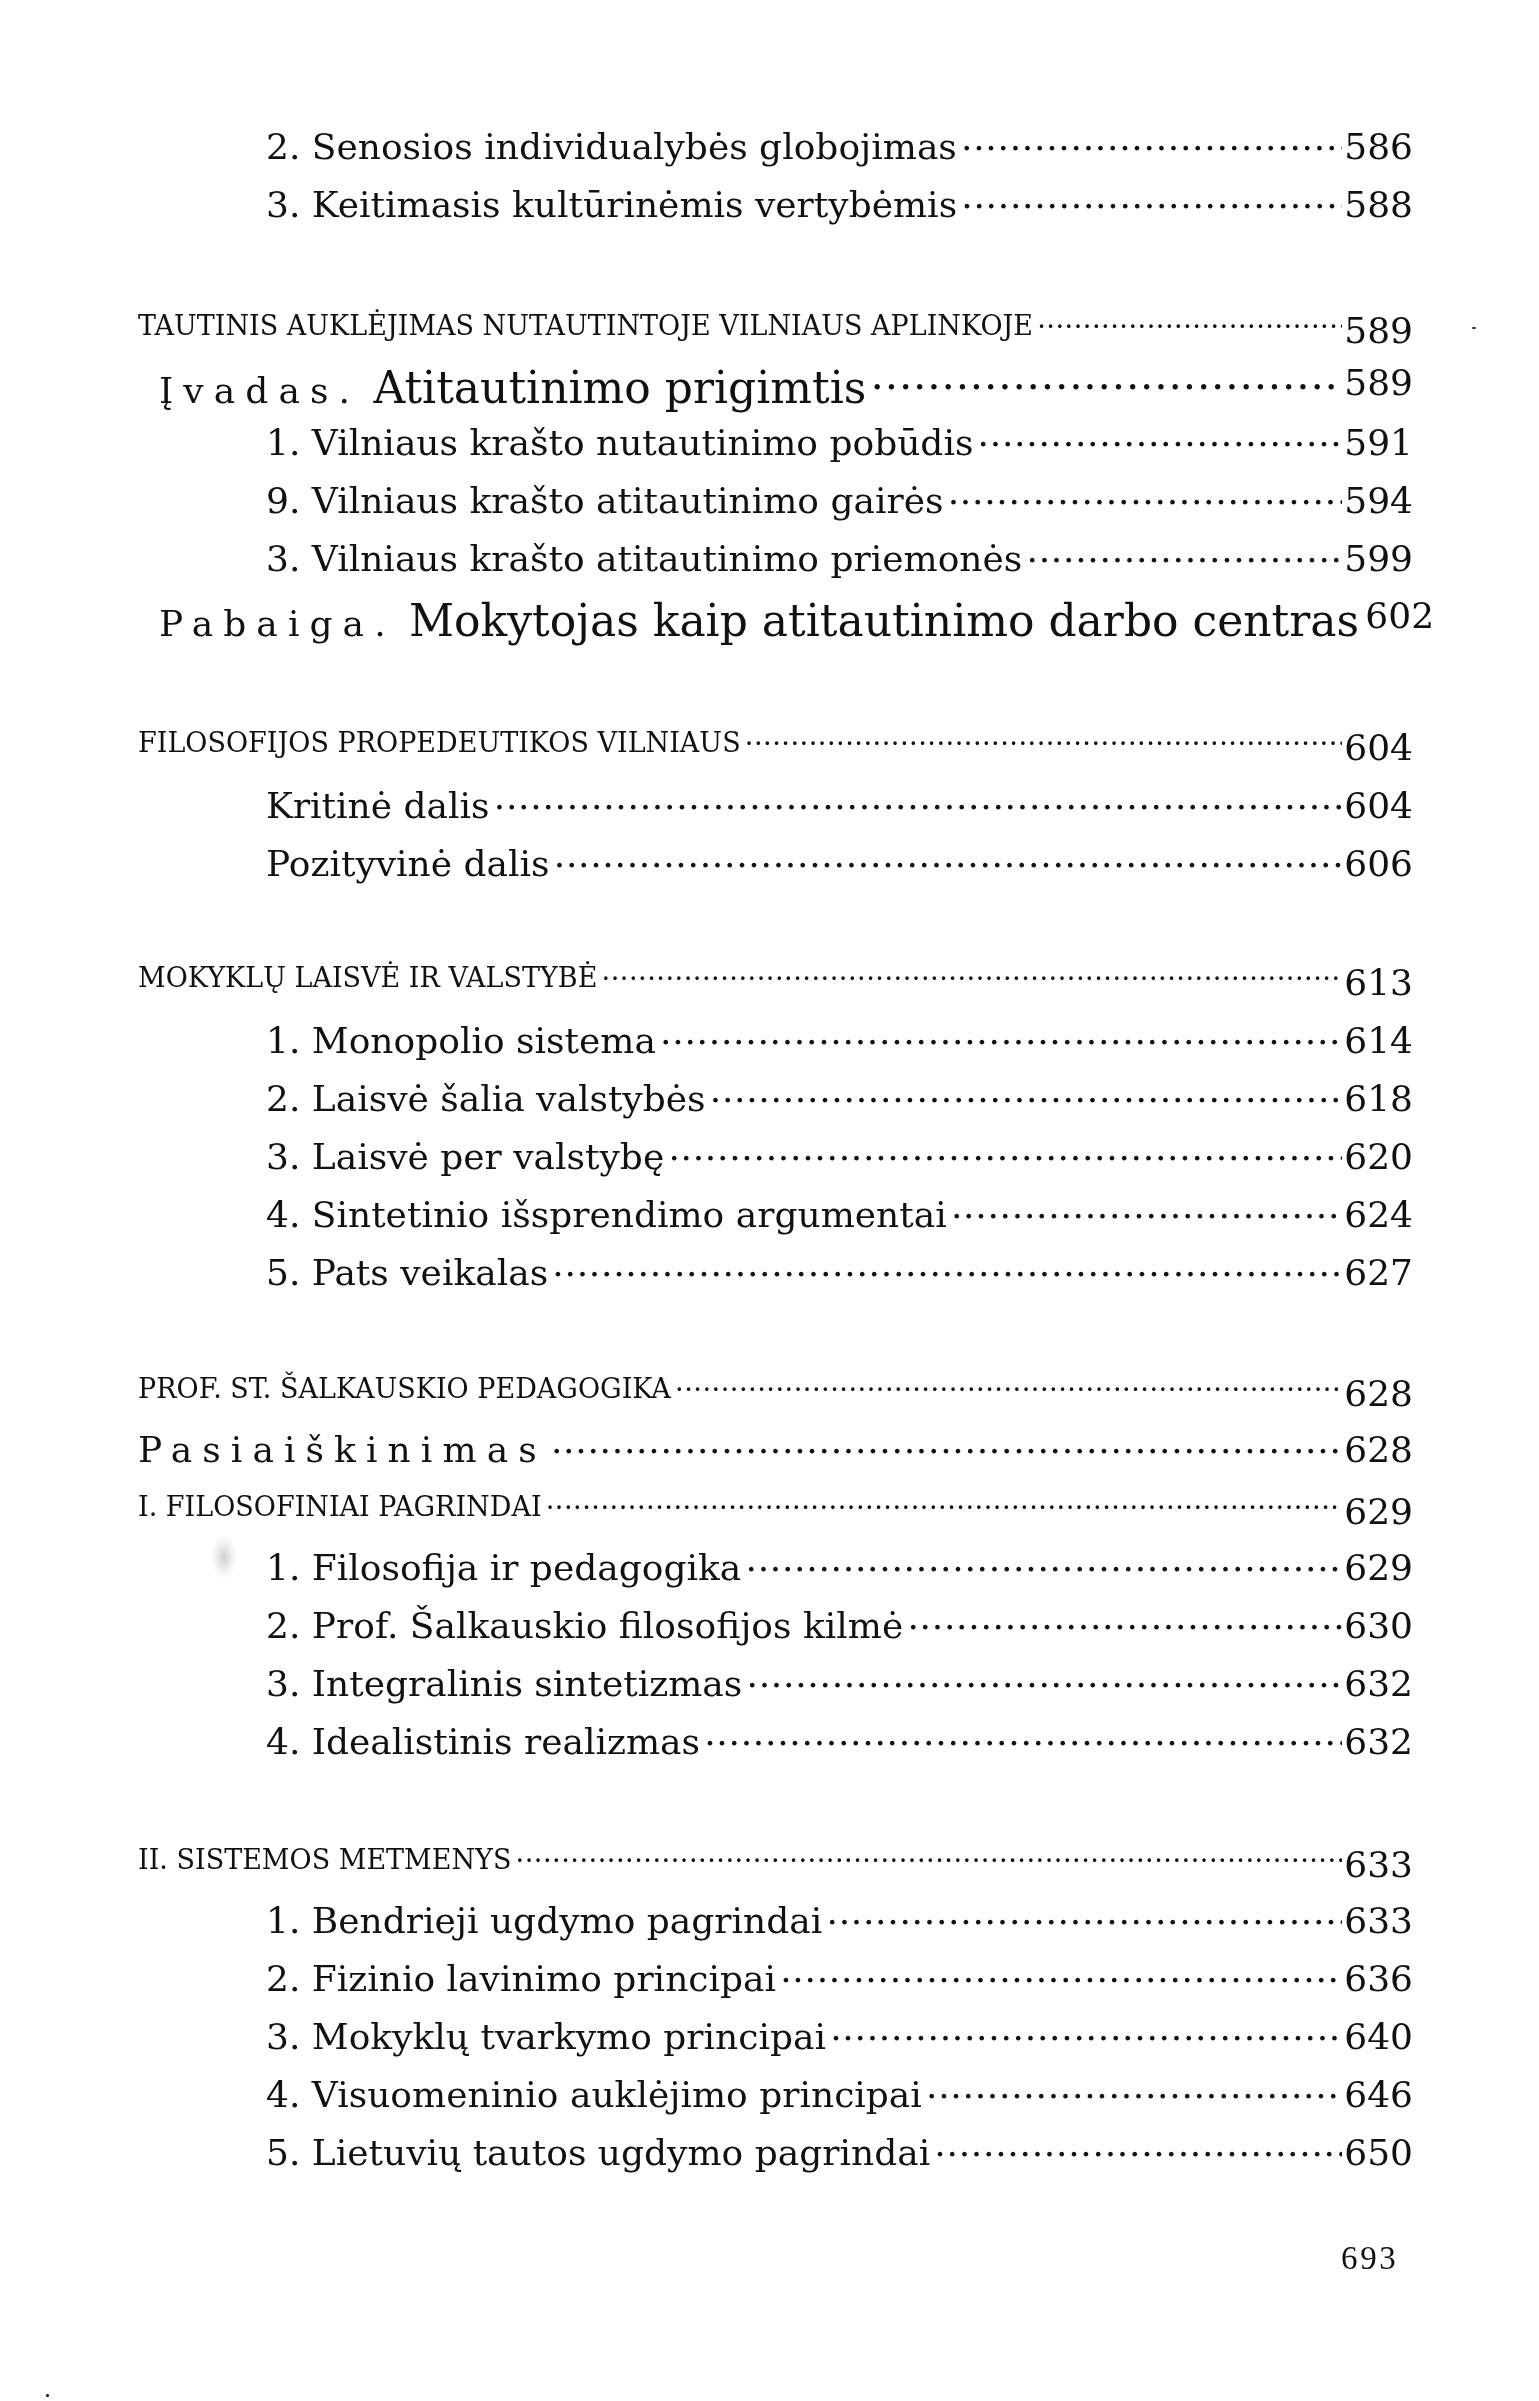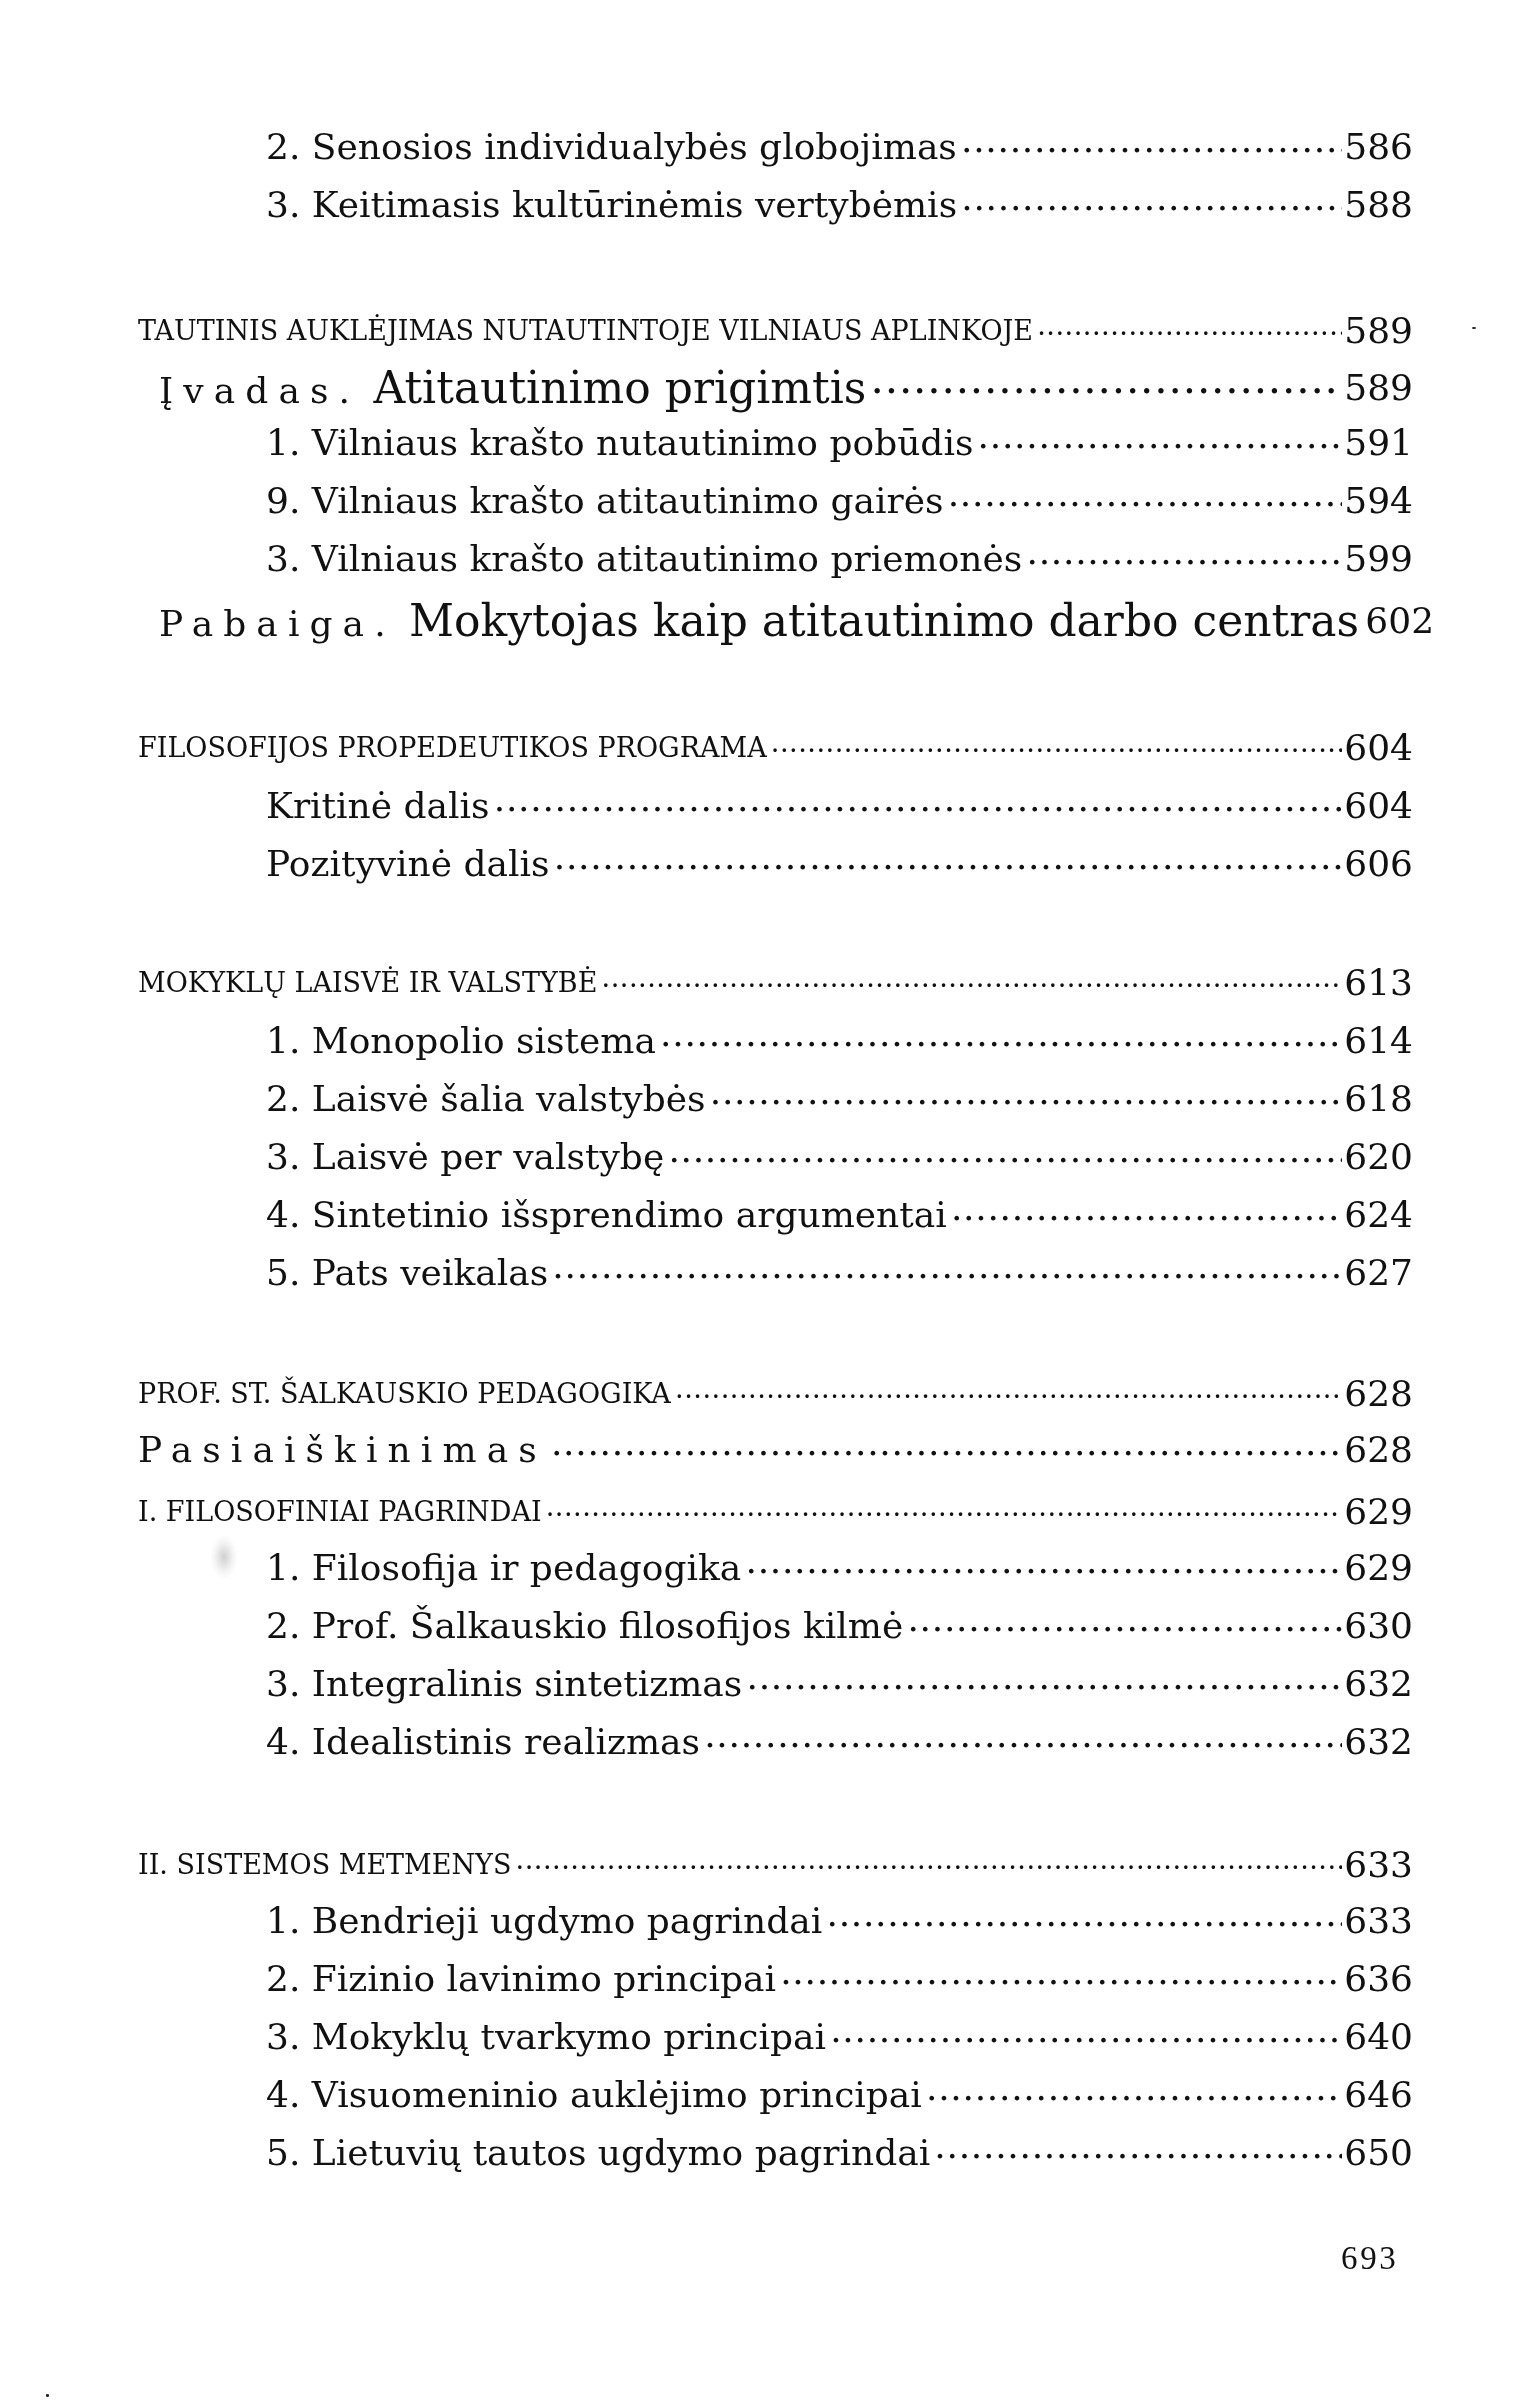--- a/index.html
+++ b/index.html
@@ -18,21 +18,21 @@
     .page {
       position: absolute;
       left: 0; top: 0;
       width: 1540px; height: 2401px;
     }
     .toc-line {
       position: absolute;
       left: 138px;
       width: 1275px;
       display: flex;
-      align-items: center;
+      align-items: flex-start;
       white-space: nowrap;
     }
     .toc-line.indent { left: 266px; width: 1147px; }
 
     .toc-text {
       flex: 0 0 auto;
       padding-right: 4.2px;
     }
     .toc-dots {
       flex: 1 1 auto;
@@ -131,21 +131,21 @@
   <div class="toc-line sz-big" style="top:595px">
     <span class="toc-text">
       <span class="prefix spaced">Pabaiga.</span>
       <span class="big-title">Mokytojas kaip atitautinimo darbo centras</span>
     </span>
     <span class="toc-dots"></span>
     <span class="toc-page">602</span>
   </div>
 
   <div class="toc-line sz-caps" style="top:727px">
-    <span class="toc-text">FILOSOFIJOS PROPEDEUTIKOS PROGRAMA</span>
+    <span class="toc-text">FILOSOFIJOS PROPEDEUTIKOS VILNIAUS</span>
     <span class="toc-dots"></span>
     <span class="toc-page">604</span>
   </div>
   <div class="toc-line indent sz-item" style="top:785px">
     <span class="toc-text">Kritinė dalis</span>
     <span class="toc-dots"></span>
     <span class="toc-page">604</span>
   </div>
   <div class="toc-line indent sz-item" style="top:843px">
     <span class="toc-text">Pozityvinė dalis</span>

